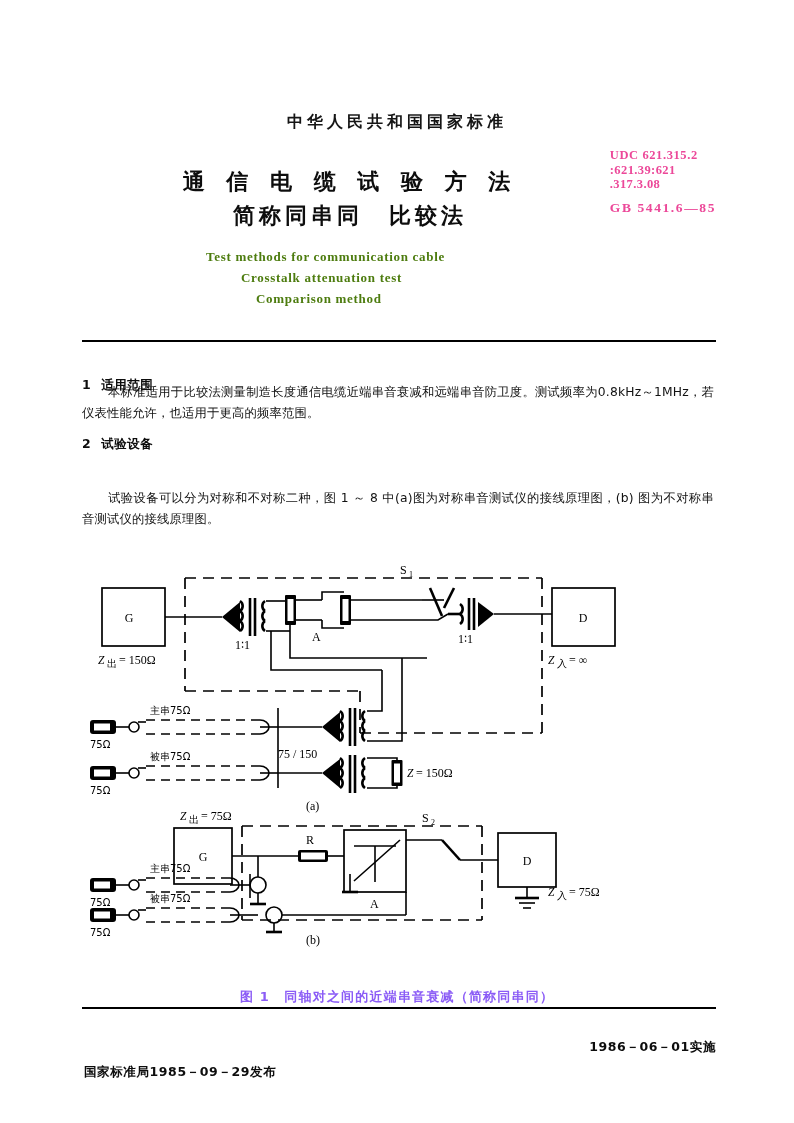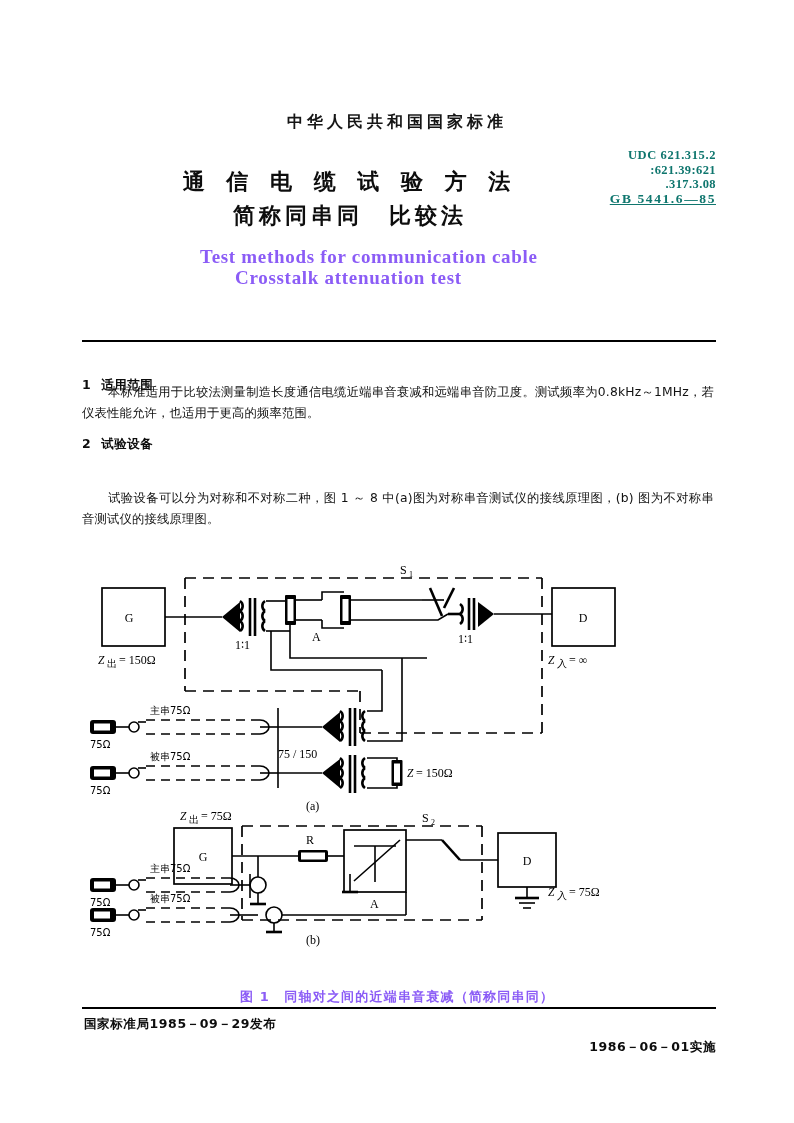--- a/index.html
+++ b/index.html
@@ -44,46 +44,45 @@
     letter-spacing: 7px;
     line-height: 34px;
     color: #0d0d0d;
   }
   .main-title .l2 { letter-spacing: 4px; }
 
   .code-block {
     position: absolute;
     right: 78px;
     top: 148px;
-    text-align: right;
     font-family: "Liberation Serif", "DejaVu Serif", serif;
     font-weight: bold;
     font-size: 12.5px;
     line-height: 14.5px;
-    color: #0f766e;
+    color: #ec4899;
     letter-spacing: 0.4px;
   }
   .code-block .udc1 { letter-spacing: 0.6px; }
   .code-block .gb {
+    margin-top: 9px;
     font-size: 13.5px;
     letter-spacing: 1.6px;
-    text-decoration: underline;
   }
 
   .en-title {
     position: absolute;
-    left: 150px;
+    left: 156px;
     top: 246px;
     width: 400px;
     font-family: "Liberation Serif", "DejaVu Serif", serif;
     font-weight: bold;
-    font-size: 19px;
+    font-size: 13px;
     line-height: 21px;
     letter-spacing: 0.7px;
-    color: #8b5cf6;
+    color: #4d7c0f;
   }
   .en-title .e1 { padding-left: 50px; }
   .en-title .e2 { padding-left: 85px; }
   .en-title .e3 { padding-left: 100px; }
 
   .rule {
     position: absolute;
     left: 82px;
     right: 78px;
     height: 0;
@@ -134,21 +133,21 @@
     font-size: 13px;
     font-weight: bold;
     letter-spacing: 1.2px;
     color: #8b5cf6;
   }
 
   
   .footer-left {
     position: absolute;
     left: 84px;
-    top: 1016px;
+    top: 1064px;
     font-family: "DejaVu Sans", "Liberation Sans", sans-serif;
     font-size: 12.5px;
     font-weight: bold;
     letter-spacing: 0.6px;
     color: #0d0d0d;
   }
   .footer-right {
     position: absolute;
     right: 78px;
     top: 1016px;
@@ -183,20 +182,21 @@
   <div class="code-block">
     <div class="udc1">UDC 621.315.2</div>
     <div class="udc2">:621.39:621</div>
     <div class="udc3">.317.3.08</div>
     <div class="gb">GB 5441.6—85</div>
   </div>
 
   <div class="en-title">
     <div class="e1">Test methods for communication cable</div>
     <div class="e2">Crosstalk attenuation test</div>
+    <div class="e3">Comparison method</div>
   </div>
 
   <div class="rule" id="rule-top"></div>
 
   <div class="sec-head" style="left:82px; top:377px;">
     <span class="num">1</span><span>适用范围</span>
   </div>
   <div class="body-p" style="top:382px;"><span class="ind"></span><span>本标准适用于比较法测量制造长度通信电缆近端串音衰减和远端串音防卫度。测试频率为0.8kHz～1MHz，若仪表性能允许，也适用于更高的频率范围。</span></div>
 
   <div class="sec-head" style="left:82px; top:436px;">

